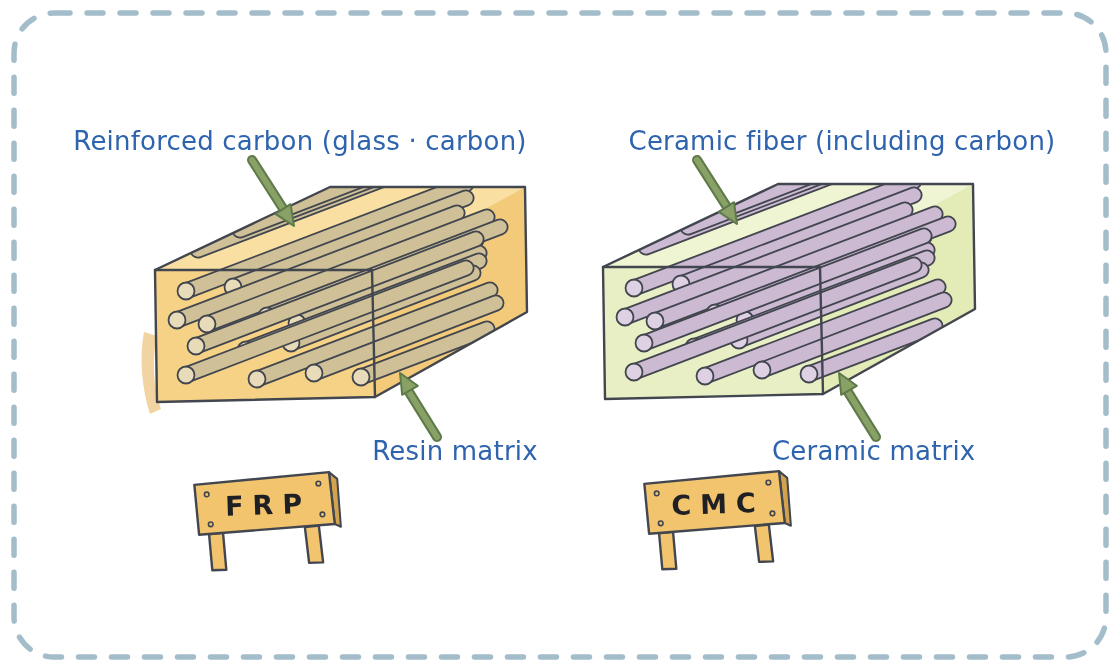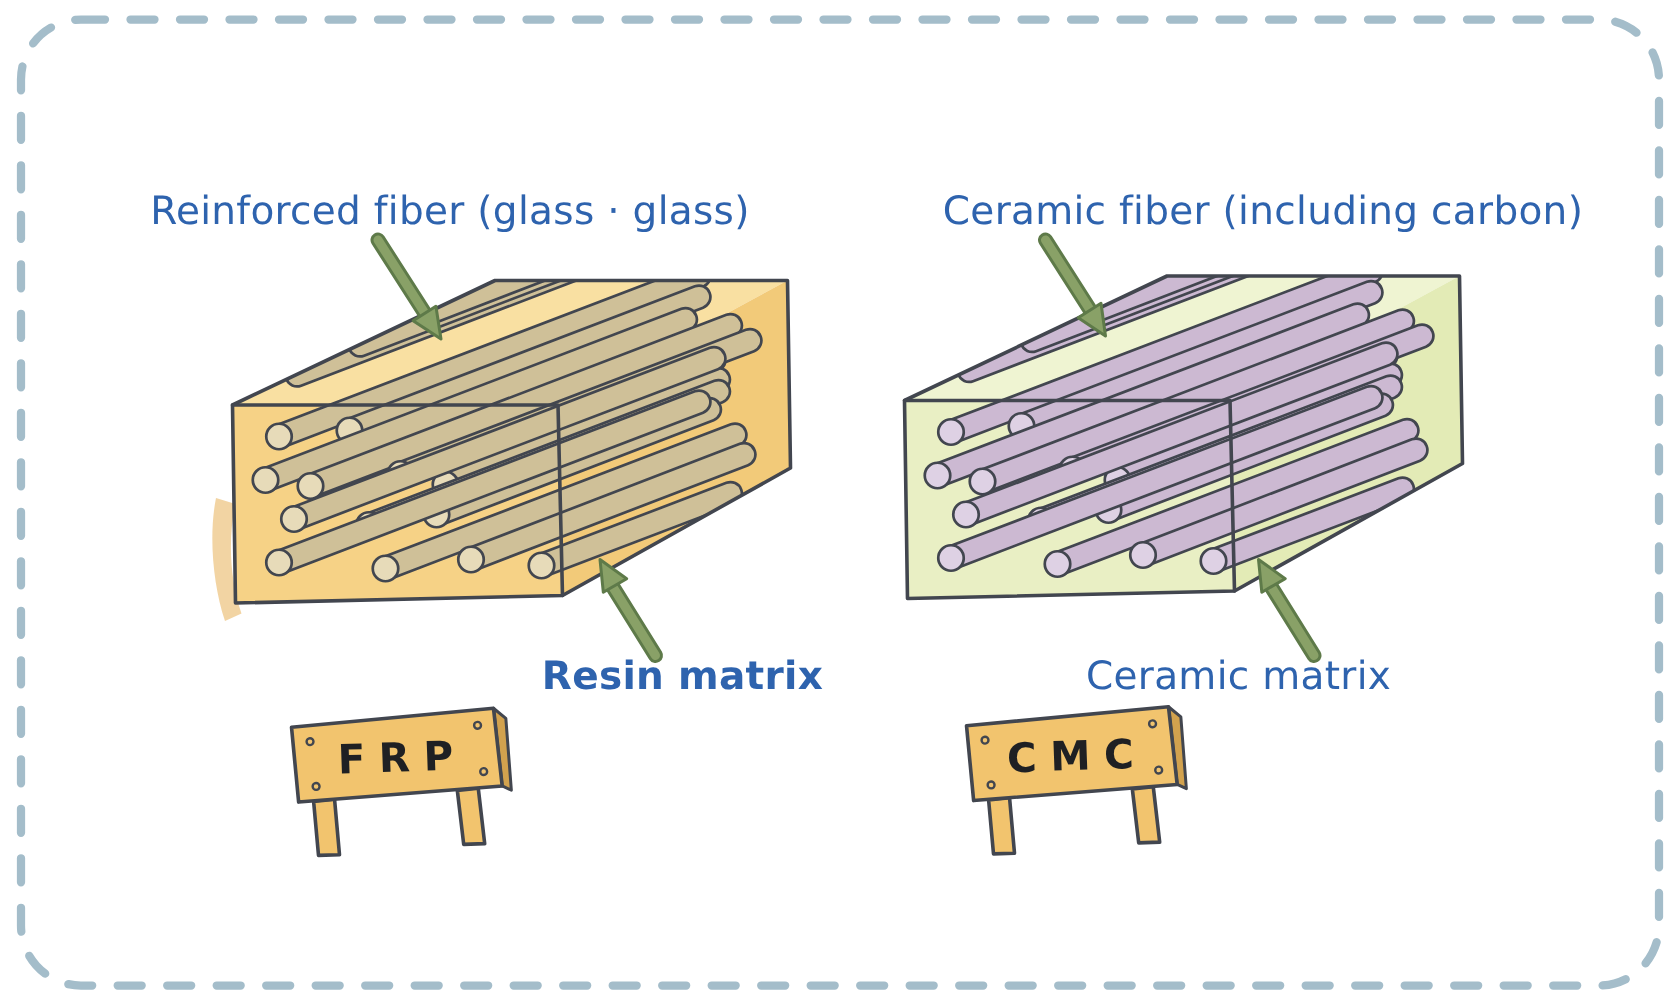--- a/index.html
+++ b/index.html
@@ -161,16 +161,16 @@
   <g transform="translate(190,475) rotate(-2)">
     <use href="#signbody"></use>
     <text class="sign-text" x="77" y="42">FRP</text>
   </g>
   <g transform="translate(640,474) rotate(-2)">
     <use href="#signbody"></use>
     <text class="sign-text" x="77" y="42">CMC</text>
   </g>
 </svg>
 
-<div class="lbl" style="left:60px;top:127px;width:480px;">Reinforced fiber (glass · glass)</div>
+<div class="lbl" style="left:60px;top:127px;width:480px;">Reinforced carbon (glass · carbon)</div>
 <div class="lbl" style="left:602px;top:127px;width:480px;">Ceramic fiber (including carbon)</div>
-<div class="lbl" style="left:350px;top:437px;width:210px;font-weight:bold;">Resin matrix</div>
-<div class="lbl" style="left:724px;top:437px;width:200px;text-align:right;">Ceramic matrix</div>
+<div class="lbl" style="left:350px;top:437px;width:210px;">Resin matrix</div>
+<div class="lbl" style="left:772px;top:437px;width:200px;text-align:right;">Ceramic matrix</div>
 
 </body></html>

